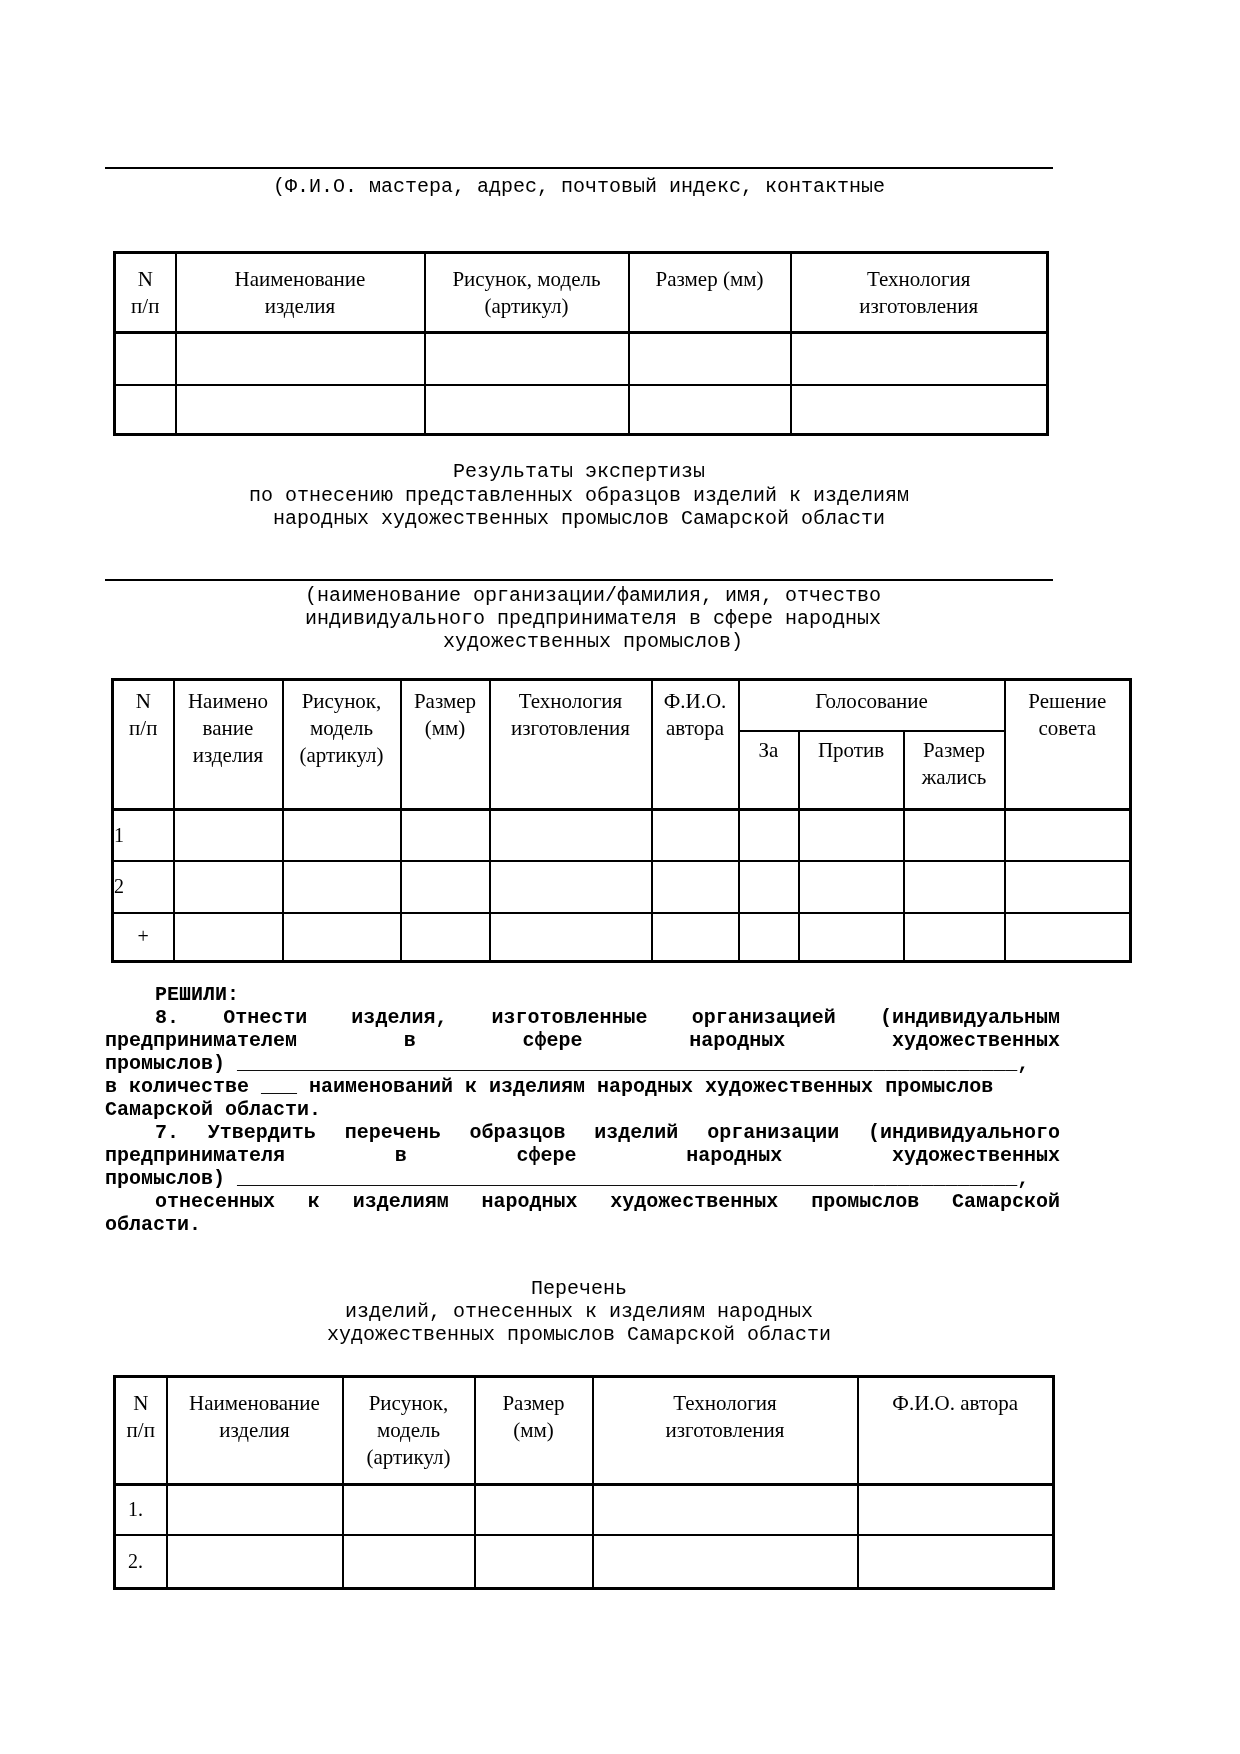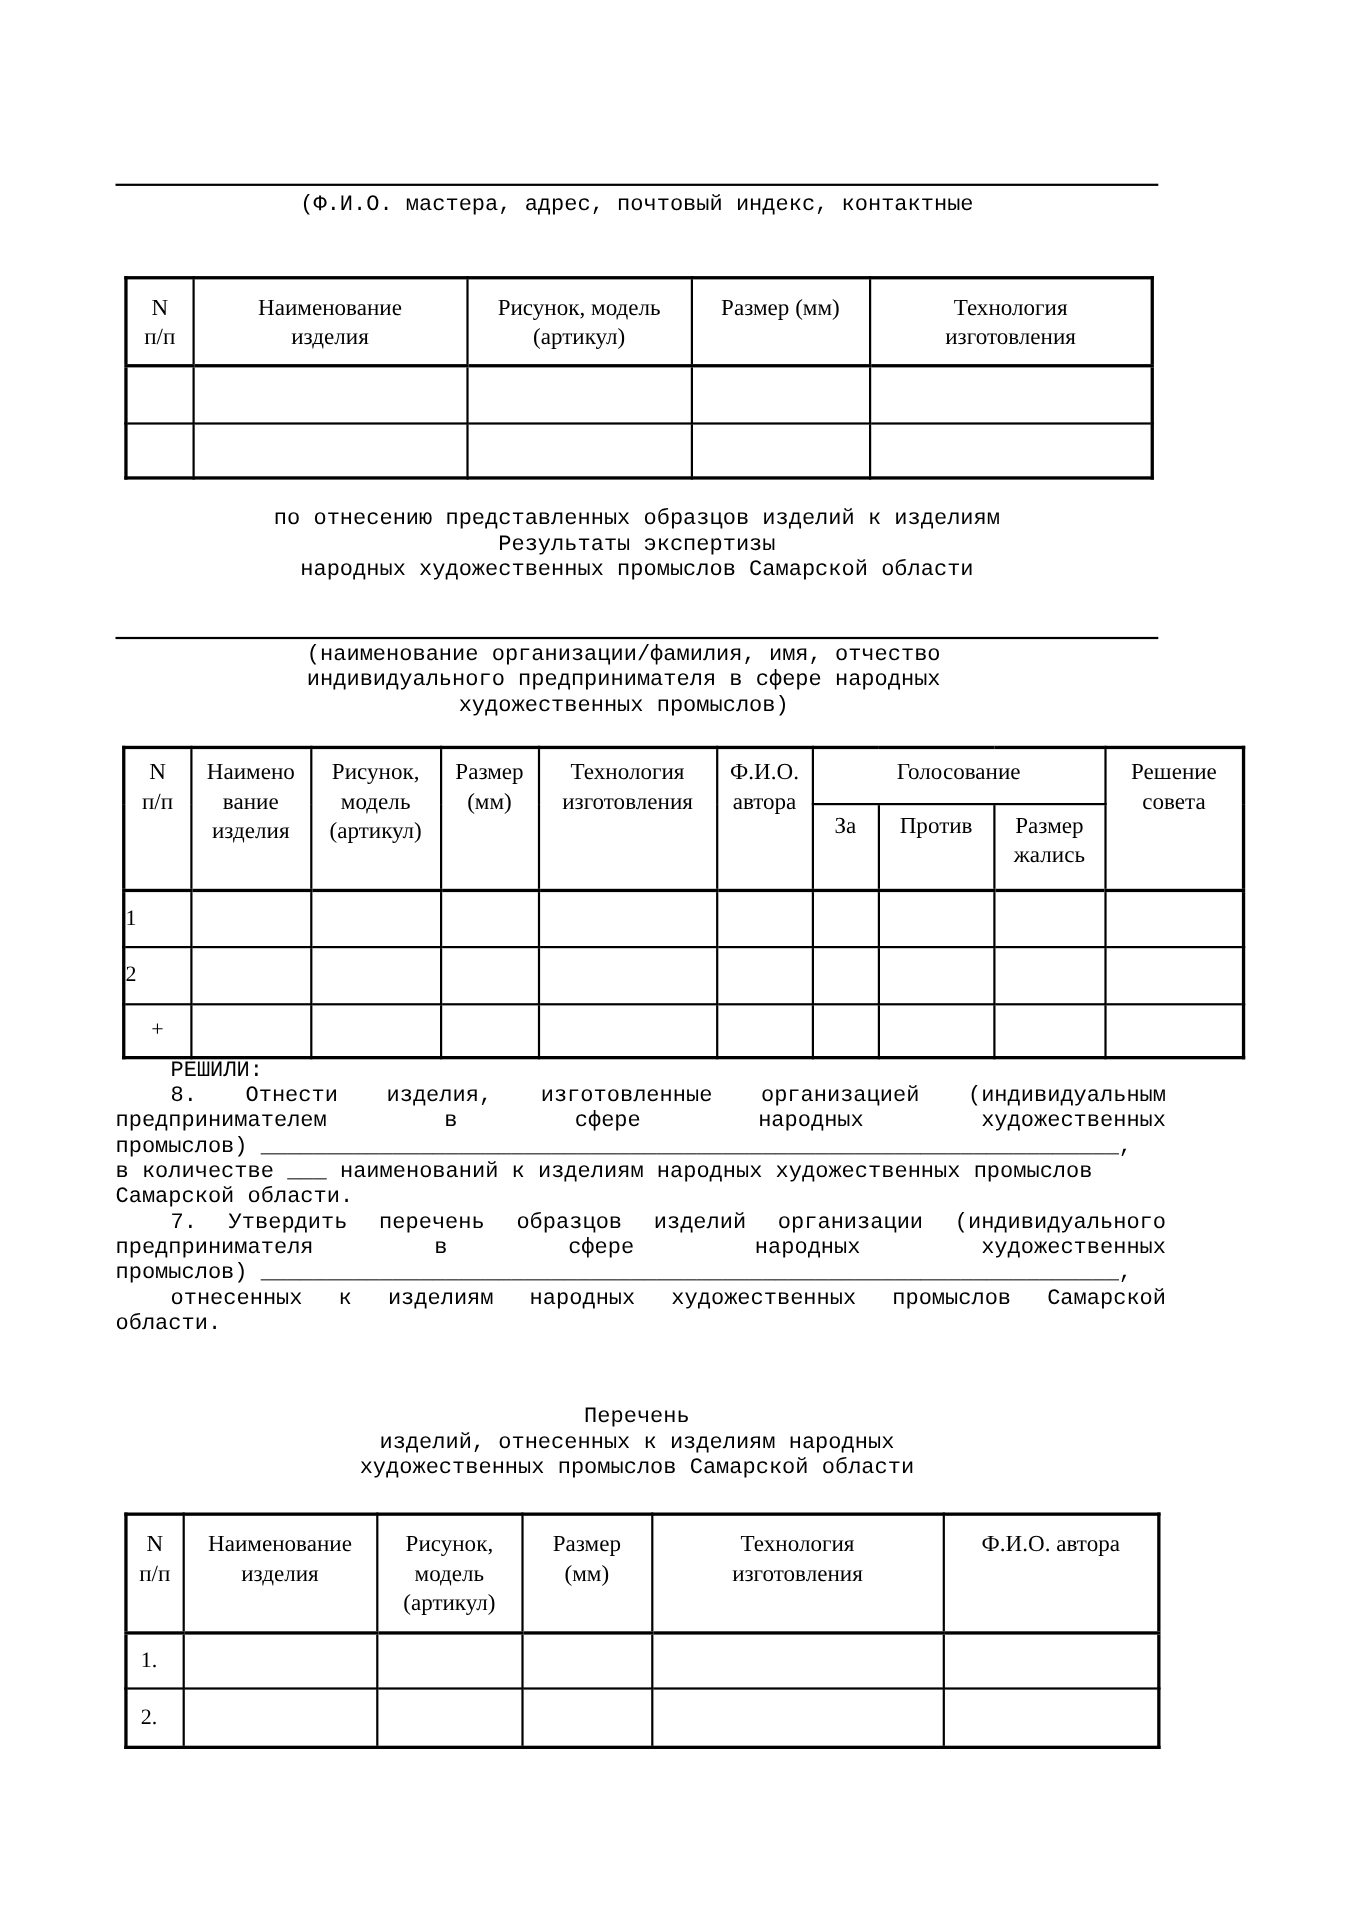--- a/index.html
+++ b/index.html
@@ -118,27 +118,27 @@
       <td></td>
           <td></td>
       <td></td>
           <td></td>
       <td></td>
     </tr>
   </tbody>
     </table>
 
   <div class="abs mono centered" style="left:105px; top:460px; width:948px;">
+    <div class="titleline">Результаты экспертизы</div>
     <div class="titleline">по отнесению представленных образцов изделий к изделиям</div>
-    <div class="titleline">Результаты экспертизы</div>
     <div class="titleline">народных художественных промыслов Самарской области</div>
   </div>
 
   <div class="sigline" style="left:105px; top:579px; width:948px;"></div>
-  <div class="abs mono centered" style="left:93px; top:584px; width:948px;">
+  <div class="abs mono centered" style="left:119px; top:584px; width:948px;">
     <div class="capline">(наименование организации/фамилия, имя, отчество</div>
     <div class="capline">индивидуального предпринимателя в сфере народных</div>
     <div class="capline">художественных промыслов)</div>
   </div>
 
   <table class="doc abs" style="left:111px; top:678px; width:1018px;">
     <colgroup>
       <col style="width:61px">
         <col style="width:109px">
         <col style="width:118px">
@@ -224,21 +224,21 @@
           <td></td>
       <td></td>
           <td></td>
       <td></td>
           <td></td>
       <td></td>
     </tr>
   </tbody>
     </table>
 
-  <div class="abs mono" style="left:105px; top:962px; width:955px;">
+  <div class="abs mono" style="left:105px; top:983px; width:955px;font-weight:bold;">
     <div class="rline ind">РЕШИЛИ:</div>
     <div class="rline ind jst">8. Отнести изделия, изготовленные организацией (индивидуальным</div>
     <div class="rline jst">предпринимателем в сфере народных художественных</div>
     <div class="rline nowrap">промыслов) _________________________________________________________________,</div>
     <div class="rline nowrap">в количестве ___ наименований к изделиям народных художественных промыслов</div>
     <div class="rline">Самарской области.</div>
     <div class="rline ind jst">7. Утвердить перечень образцов изделий организации (индивидуального</div>
     <div class="rline jst">предпринимателя в сфере народных художественных</div>
     <div class="rline nowrap">промыслов) _________________________________________________________________,</div>
     <div class="rline ind jst">отнесенных к изделиям народных художественных промыслов Самарской</div>

